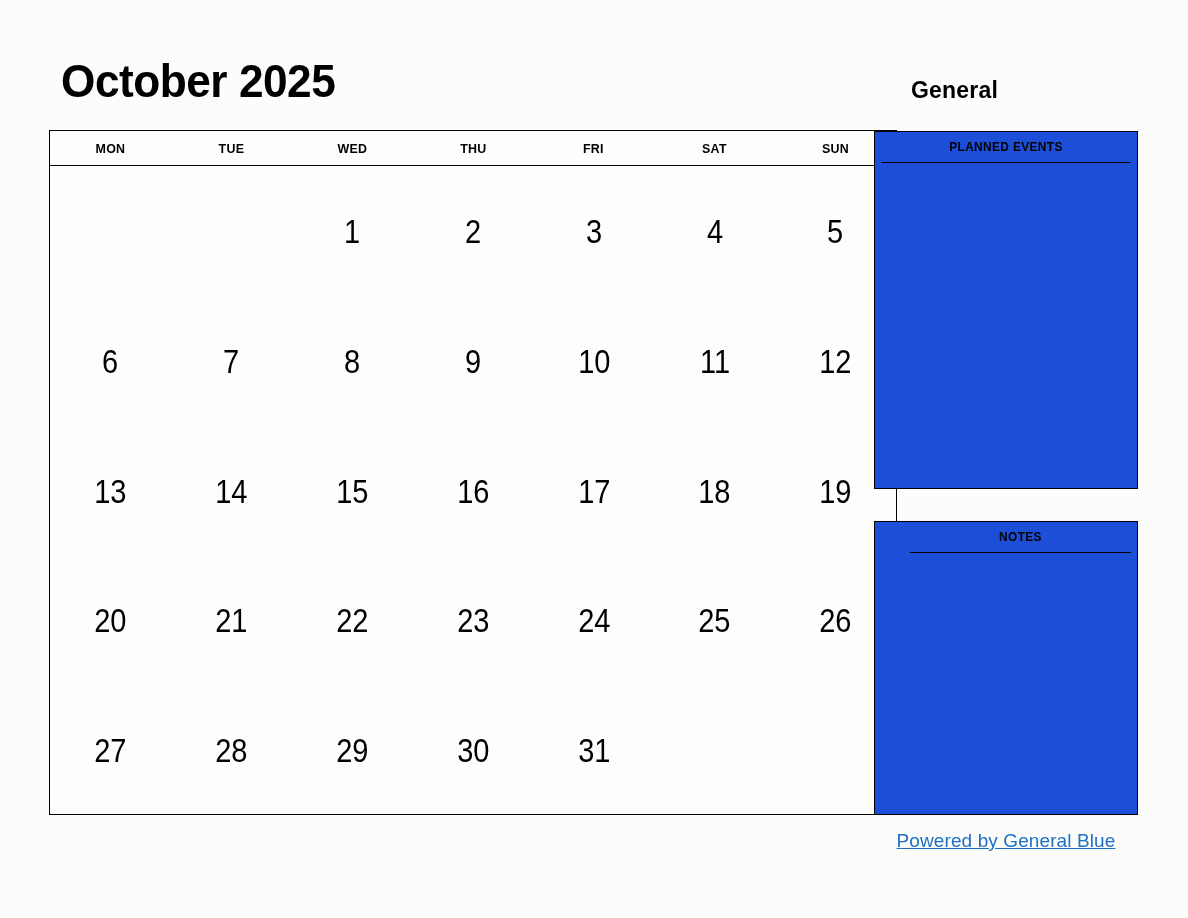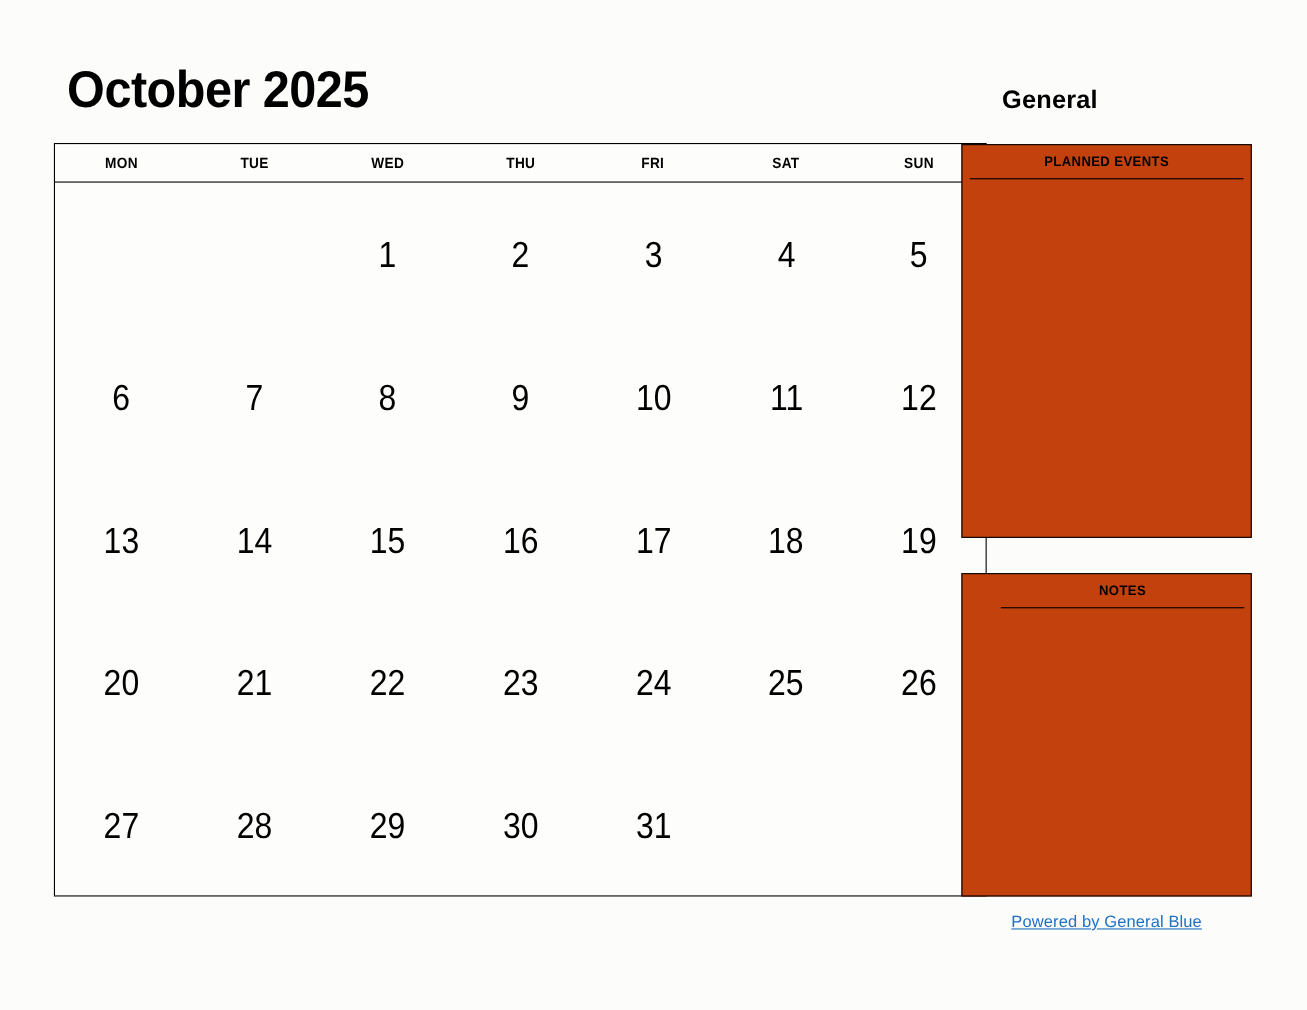--- a/index.html
+++ b/index.html
@@ -116,21 +116,21 @@
     visibility: hidden;
   }
 
   
   .side-panel {
     position: absolute;
     left: 874px;
     width: 264px;
     border: 1.4px solid #000000;
     box-sizing: border-box;
-    background: #c2410c;
+    background: #1d4ed8;
   }
   .panel-events {
     top: 131px;
     height: 358px;
   }
   .panel-notes {
     top: 521px;
     height: 294px;
     padding-left: 29px;
   }
@@ -152,21 +152,21 @@
 
   
   .footer {
     position: absolute;
     left: 874px;
     top: 830px;
     width: 264px;
     text-align: center;
   }
   .footer-link {
-    font-size: 15px;
+    font-size: 19px;
     color: #1d70c4;
     text-decoration: underline;
     letter-spacing: 0.1px;
     white-space: nowrap;
     cursor: pointer;
   }
 </style>
 </head>
 <body>
 

